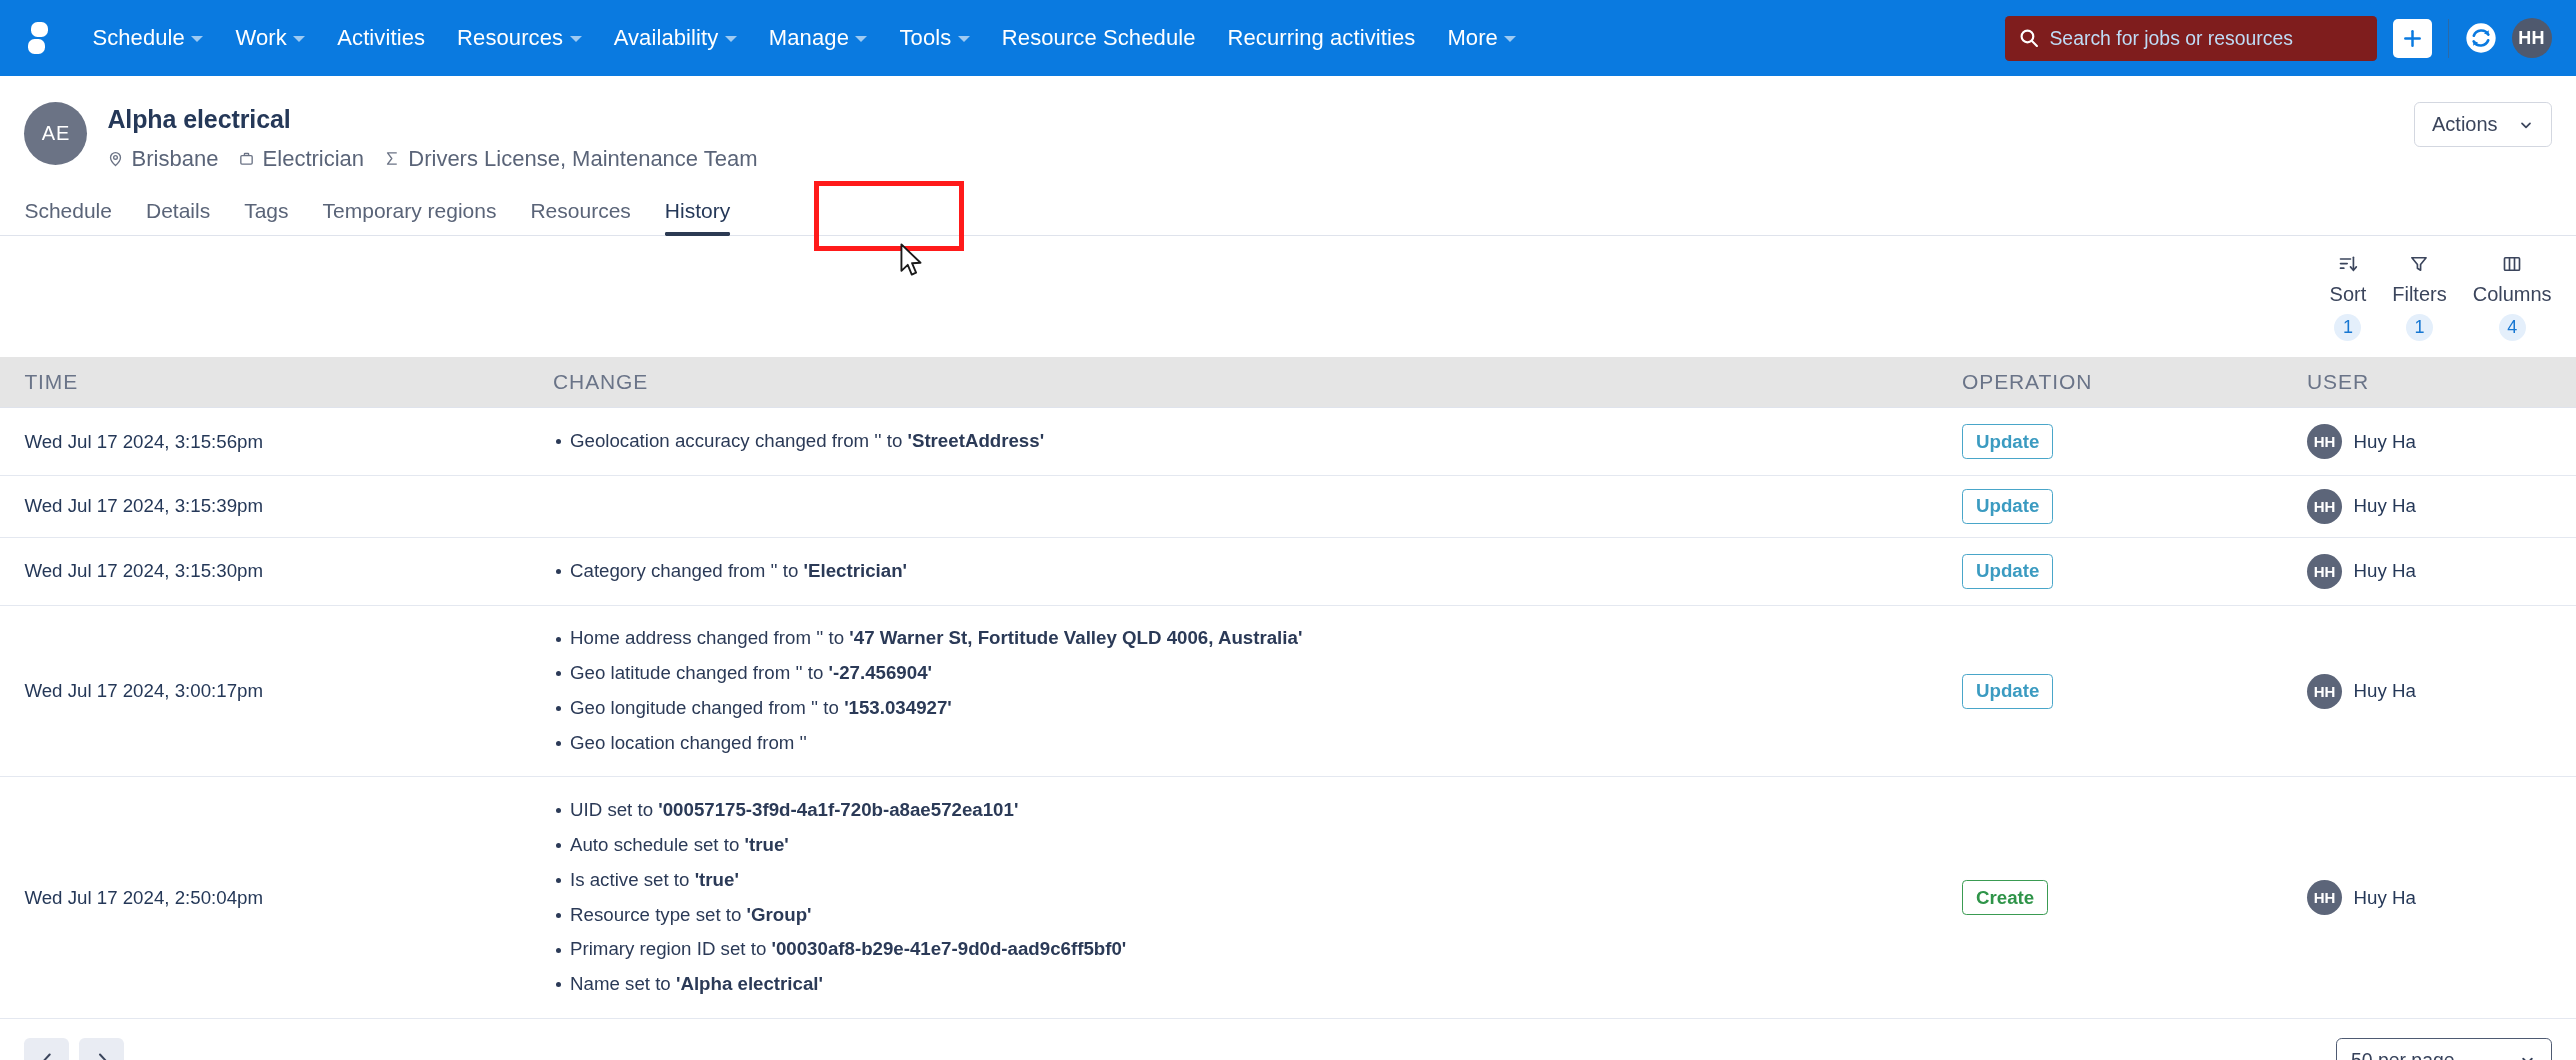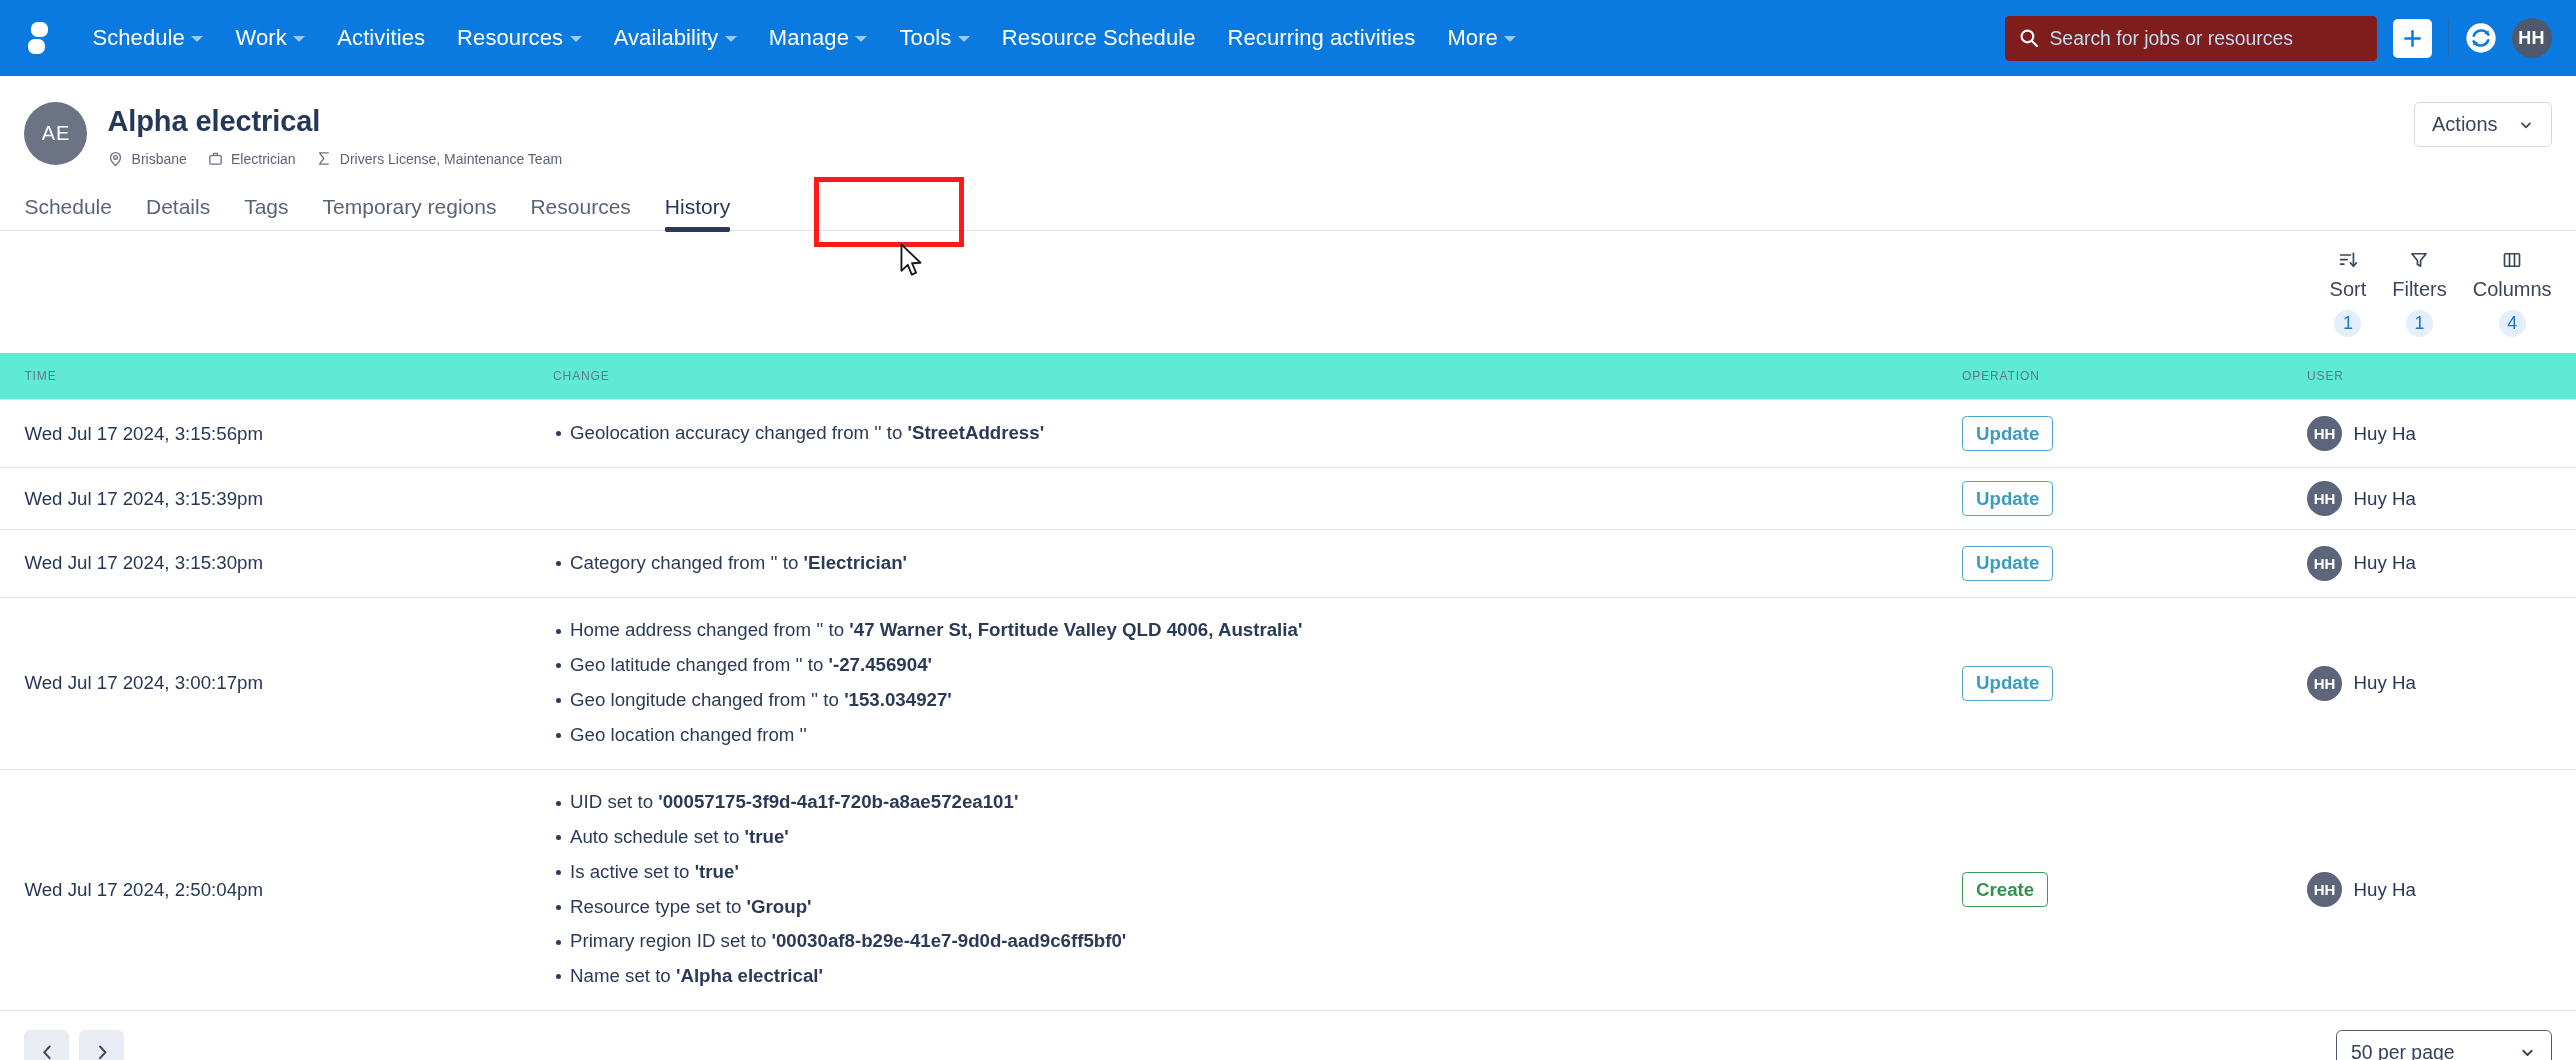--- a/index.html
+++ b/index.html
@@ -95,30 +95,30 @@
   }
   .avatar-lg {
     width: 63px; height: 63px; border-radius: 50%;
     background: #6b7385; color: #fff;
     display: flex; align-items: center; justify-content: center;
     font-size: 20px; font-weight: 400; letter-spacing: 0.7px;
     flex: 0 0 auto; margin-right: 20px;
   }
   .header-text { padding-top: 2.9px; }
   .page-title {
-    font-size: 29px; font-weight: bold; color: #253858;
+    font-size: 25px; font-weight: bold; color: #253858;
     line-height: 1.15; letter-spacing: -0.1px;
   }
   .meta-row {
     display: flex; align-items: center; gap: 20px;
     margin-top: 12.2px;
   }
   .meta-item {
     display: flex; align-items: center; gap: 7.2px;
-    color: #5a6478; font-size: 14px; white-space: nowrap;
+    color: #5a6478; font-size: 22px; white-space: nowrap;
   }
   .actions-btn {
     position: absolute; right: 24.4px; top: 26px;
     border: 1.4px solid #d3d7e0; border-radius: 5.8px;
     background: #fff;
     height: 45px; padding: 0 17px;
     display: flex; align-items: center; gap: 20px;
     font-size: 20px; color: #3b455c; cursor: pointer;
   }
 
@@ -172,23 +172,23 @@
     background: #e4effb; color: #1777d2;
     border-radius: 718px;
     min-width: 27px; height: 27px;
     display: flex; align-items: center; justify-content: center;
     font-size: 18px; padding: 0 7.2px;
   }
 
   
   .table { width: 100%; border-collapse: collapse; table-layout: fixed; }
   .table thead th {
-    background: #5eead4;
+    background: #e5e5e5;
     color: #6a7488;
-    font-size: 12px; font-weight: 400;
+    font-size: 21px; font-weight: 400;
     letter-spacing: 0.9px;
     text-align: left;
     padding: 13px 0 13px 0;
     height: 47px;
     border-bottom: 1.4px solid #dfe3ec;
   }
   .th-time   { width: 553px; padding-left: 24.4px !important; }
   .th-change { width: 1409px; }
   .th-op     { width: 345px; }
   .th-user   { width: 269px; }

